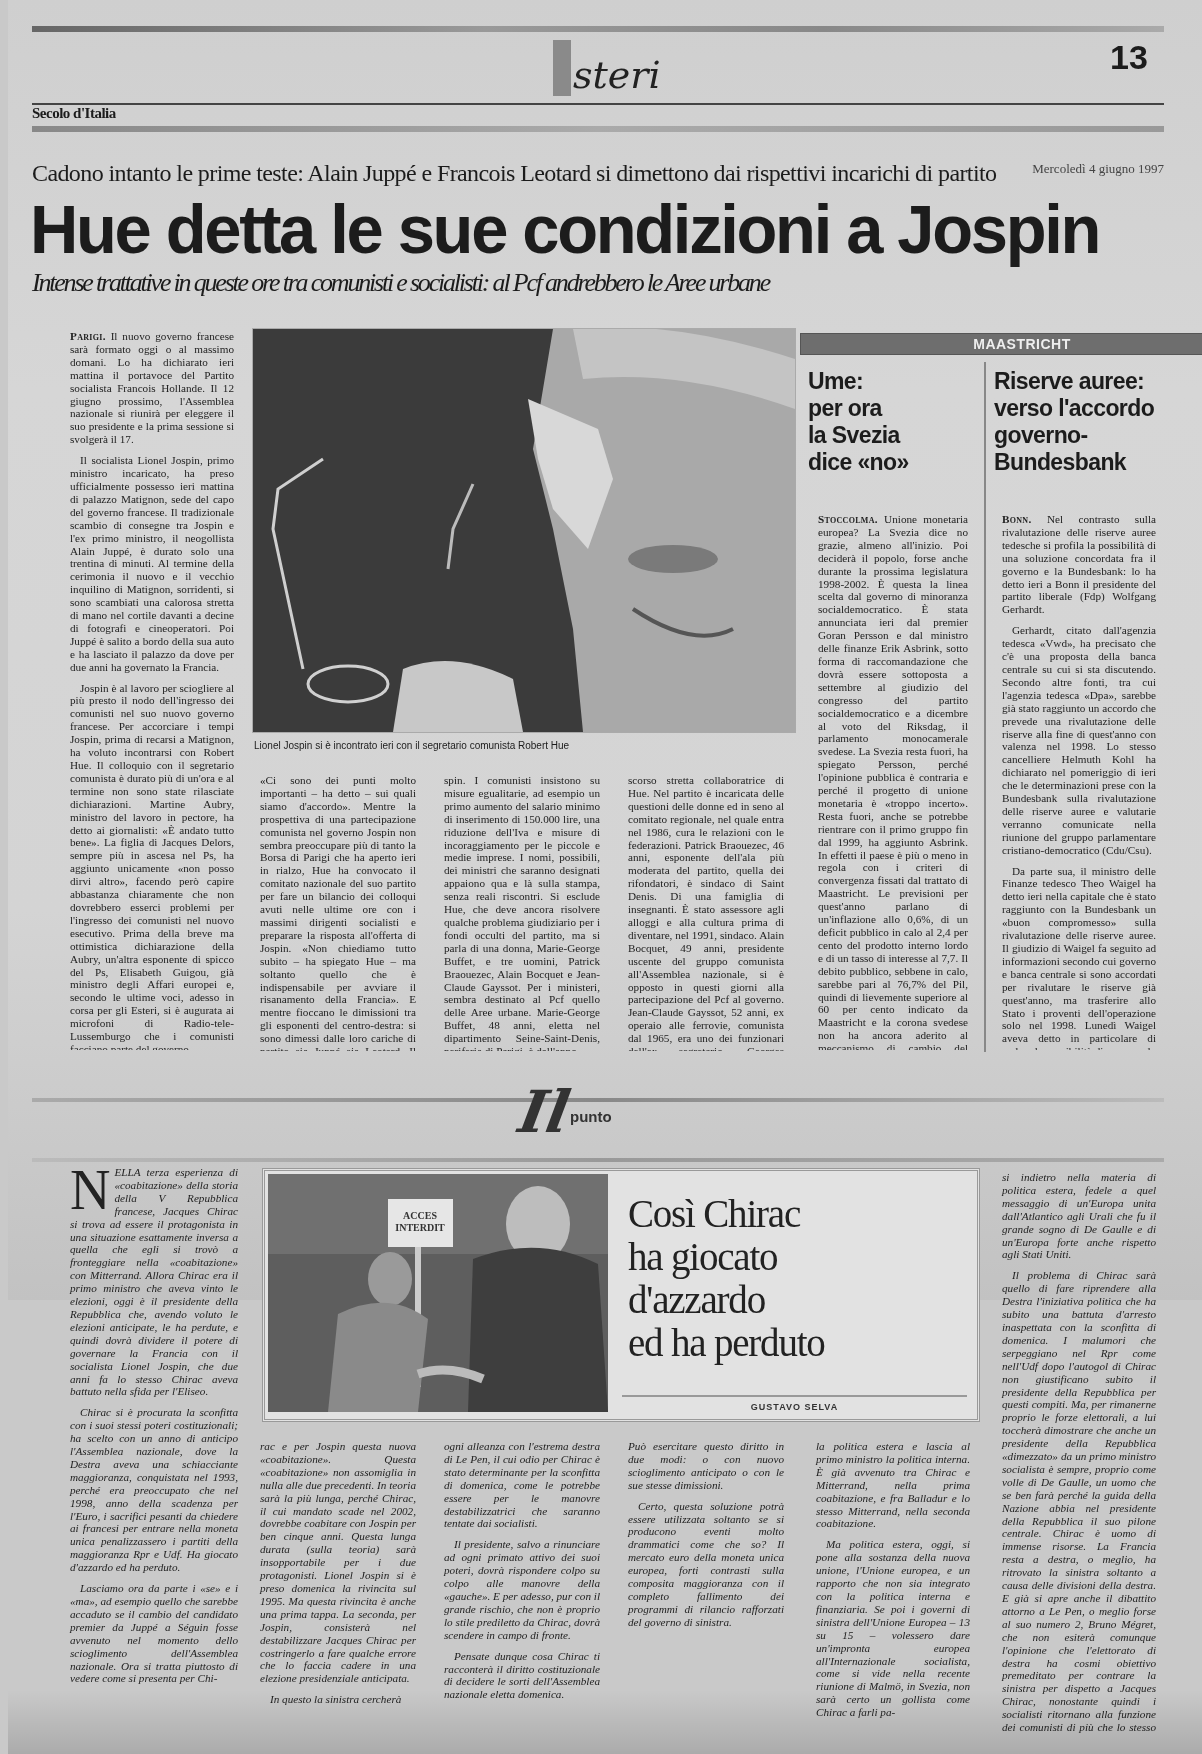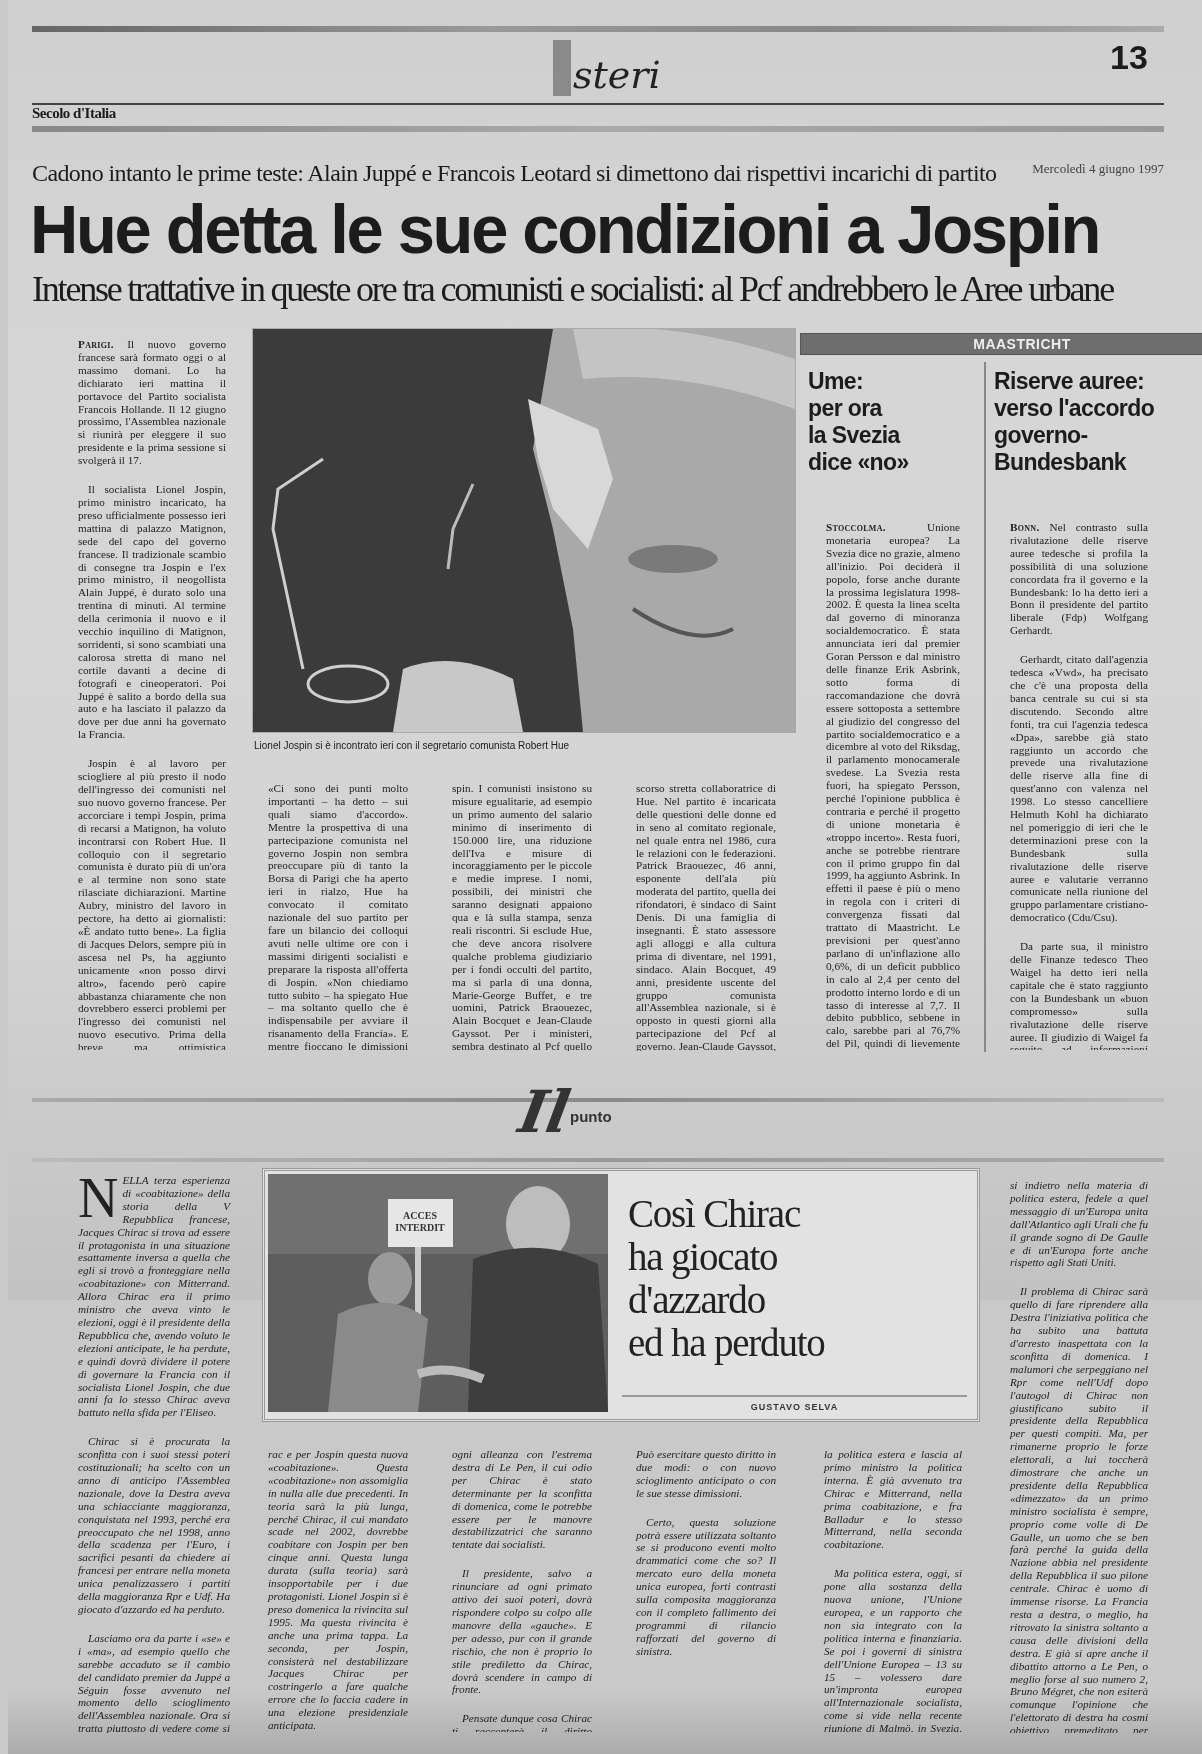--- a/index.html
+++ b/index.html
@@ -11,24 +11,24 @@
   .rule-a{left:24px;top:103px;width:1132px;height:2px;background:#444;}
   .rule-b{left:24px;top:126px;width:1132px;height:6px;background:linear-gradient(90deg,#888,#aaa 50%,#999);}
   .section{left:545px;top:40px;font-family:"DejaVu Serif",serif;font-style:italic;font-size:38px;color:#222;}
   .section .bigE{display:inline-block;width:18px;height:56px;background:#8a8a8a;vertical-align:-8px;margin-right:2px;}
   .pagenum{left:1102px;top:38px;font-family:"Liberation Sans",sans-serif;font-weight:bold;font-size:34px;}
   .paper{left:24px;top:105px;font-family:"Liberation Serif",serif;font-weight:bold;font-size:15px;letter-spacing:-0.5px;}
   .date{right:46px;top:113px;font-size:13px;color:#444;margin-top:48px;}
   
   .kicker{left:24px;top:160px;width:1135px;font-size:24px;letter-spacing:-0.6px;white-space:nowrap;}
   .headline{left:22px;top:190px;width:1140px;font-family:"Liberation Sans",sans-serif;font-weight:bold;font-size:69px;letter-spacing:-2.4px;white-space:nowrap;transform:scaleX(0.97);transform-origin:left;}
-  .subhead{left:24px;top:268px;width:1140px;font-size:36px;letter-spacing:-2.2px;white-space:nowrap;}
+  .subhead{left:24px;top:268px;width:1140px;font-style:italic;font-size:26px;letter-spacing:-2.2px;white-space:nowrap;}
   
   .col{font-size:11.2px;line-height:12.9px;text-align:justify;color:#222;}
-  .col p{margin:16px;text-indent:10px;}
+  .col p{margin:8px;text-indent:10px;}
   .col p.first{text-indent:0;}
   .dl{font-weight:bold;font-variant:small-caps;letter-spacing:0.3px;}
   
   .photo1{left:244px;top:328px;width:542px;height:403px;background:#3c3c3c;overflow:hidden;border:1px solid #aaa;}
   .caption1{left:246px;top:740px;font-family:"Liberation Sans",sans-serif;font-size:10px;}
   
   .maas{left:792px;top:333px;width:362px;height:20px;background:#6e6e6e;border:1px solid #555;color:#eee;text-align:center;font-family:"Liberation Sans",sans-serif;font-weight:bold;font-size:14px;line-height:20px;letter-spacing:0.5px;padding-left:40px;}
   .sbhead{font-family:"Liberation Sans",sans-serif;font-weight:bold;font-size:23px;line-height:27px;letter-spacing:-0.6px;}
   .vdiv{width:2px;background:#888;}
   

